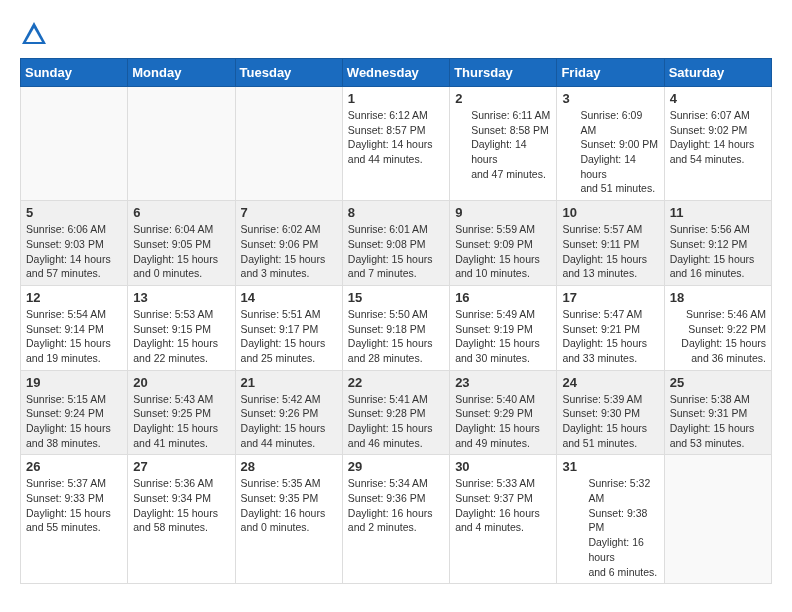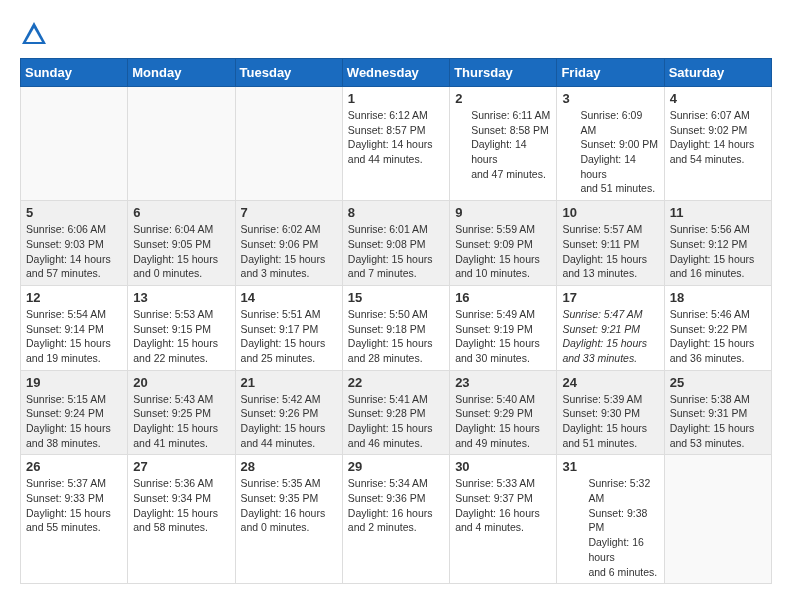--- a/index.html
+++ b/index.html
@@ -245,28 +245,28 @@
         </td>
         <td>
           <span class="day-num">16</span>
           <div class="day-info" style="white-space: pre-line;">Sunrise: 5:49 AM
 Sunset: 9:19 PM
 Daylight: 15 hours
 and 30 minutes.</div>
         </td>
         <td>
           <span class="day-num">17</span>
-          <div class="day-info" style="white-space: pre-line; font-style: italic;">Sunrise: 5:47 AM
+          <div class="day-info" style="white-space: pre-line;">Sunrise: 5:47 AM
 Sunset: 9:21 PM
 Daylight: 15 hours
 and 33 minutes.</div>
         </td>
         <td>
           <span class="day-num">18</span>
-          <div class="day-info" style="white-space: pre-line;">Sunrise: 5:46 AM
+          <div class="day-info" style="white-space: pre-line; text-align: right;">Sunrise: 5:46 AM
 Sunset: 9:22 PM
 Daylight: 15 hours
 and 36 minutes.</div>
         </td>
       </tr>
       <tr>
         <td>
           <span class="day-num">19</span>
           <div class="day-info" style="white-space: pre-line;">Sunrise: 5:15 AM
 Sunset: 9:24 PM

